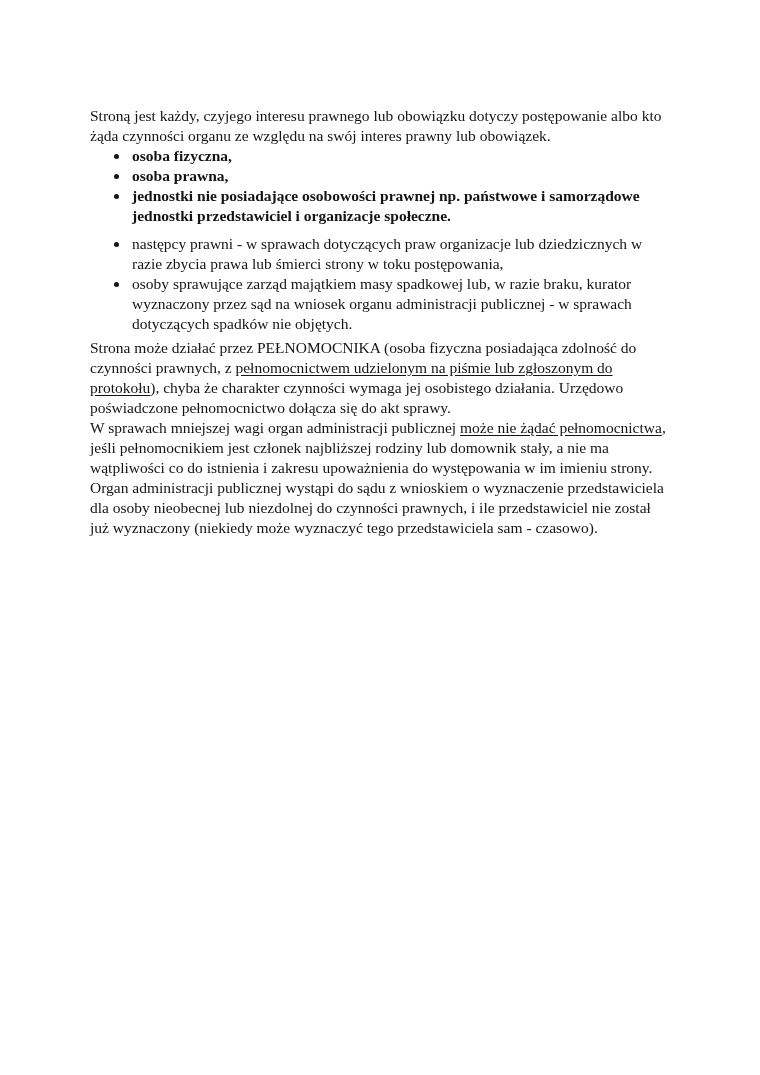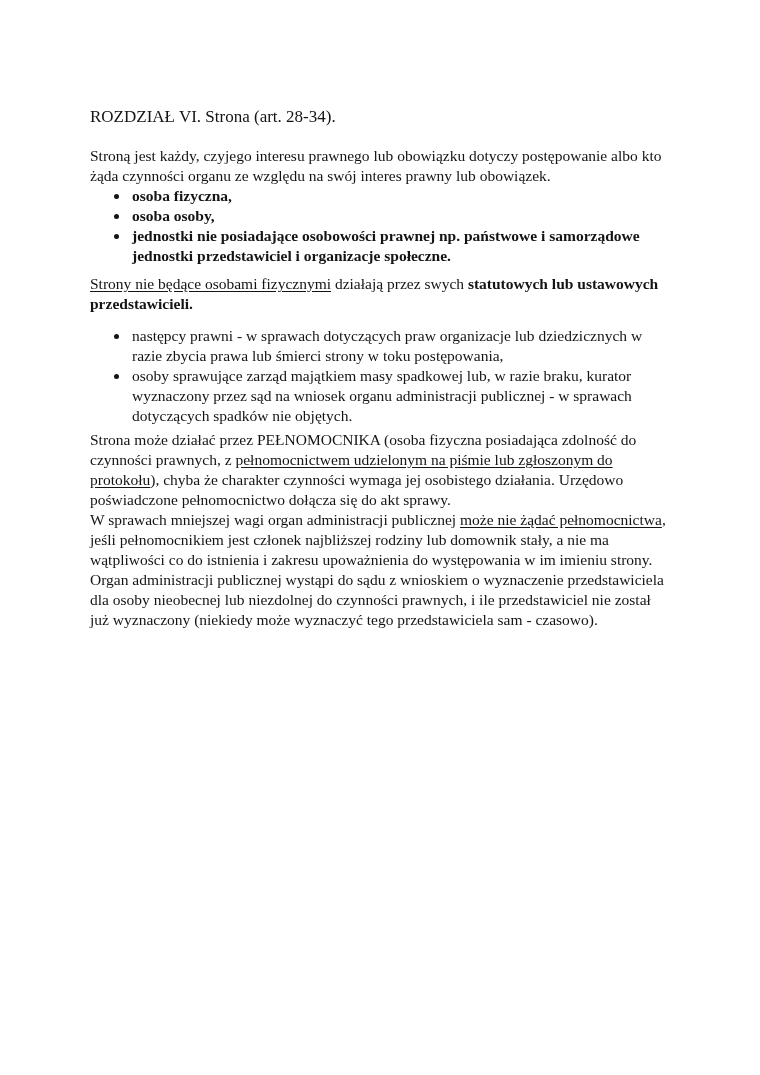--- a/index.html
+++ b/index.html
@@ -38,28 +38,26 @@
   main > p:nth-of-type(2)  { margin-bottom: 12px; }
   main > p:nth-of-type(3)  { margin-bottom: 16px; }
   main > ul:nth-of-type(2) { margin-bottom: 4px; }
   .b { font-weight: bold; }
   .u { text-decoration: underline; text-underline-offset: 2px; }
 </style>
 </head>
 <body>
 
 <div class="page">
-  <h1>ROZDZIAŁ VI. Strona (art. 28-34).</h1>
   <main>
       <p><span>Stroną jest każdy, czyjego interesu prawnego lub obowiązku dotyczy postępowanie albo kto żąda czynności organu ze względu na swój interes prawny lub obowiązek.</span></p>
       <ul>
         <li><span>osoba fizyczna,</span></li>
-        <li><span>osoba osoby,</span></li>
+        <li><span>osoba prawna,</span></li>
         <li><span>jednostki nie posiadające osobowości prawnej np. państwowe i samorządowe jednostki przedstawiciel i organizacje społeczne.</span></li>
       </ul>
-      <p><span class="u">Strony nie będące osobami fizycznymi</span><span> działają przez swych </span><span class="b">statutowych lub ustawowych przedstawicieli.</span></p>
       <ul>
         <li><span>następcy prawni - w sprawach dotyczących praw organizacje lub dziedzicznych w razie zbycia prawa lub śmierci strony w toku postępowania,</span></li>
         <li><span>osoby sprawujące zarząd majątkiem masy spadkowej lub, w razie braku, kurator wyznaczony przez sąd na wniosek organu administracji publicznej - w sprawach dotyczących spadków nie objętych.</span></li>
       </ul>
       <p><span>Strona może działać przez PEŁNOMOCNIKA (osoba fizyczna posiadająca zdolność do czynności prawnych, z </span><span class="u">pełnomocnictwem udzielonym na piśmie lub zgłoszonym do protokołu</span><span>), chyba że charakter czynności wymaga jej osobistego działania. Urzędowo poświadczone pełnomocnictwo dołącza się do akt sprawy.</span><br><span>W sprawach mniejszej wagi organ administracji publicznej </span><span class="u">może nie żądać pełnomocnictwa</span><span>, jeśli pełnomocnikiem jest członek najbliższej rodziny lub domownik stały, a nie ma wątpliwości co do istnienia i zakresu upoważnienia do występowania w im imieniu strony. Organ administracji publicznej wystąpi do sądu z wnioskiem o wyznaczenie przedstawiciela dla osoby nieobecnej lub niezdolnej do czynności prawnych, i ile przedstawiciel nie został już wyznaczony (niekiedy może wyznaczyć tego przedstawiciela sam - czasowo).</span></p>
     </main>
 </div>
 
 </body></html>

